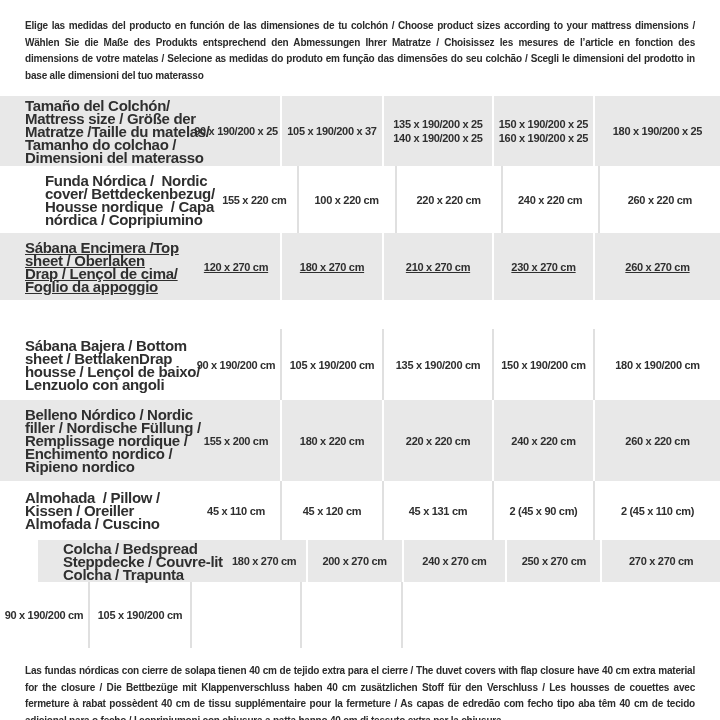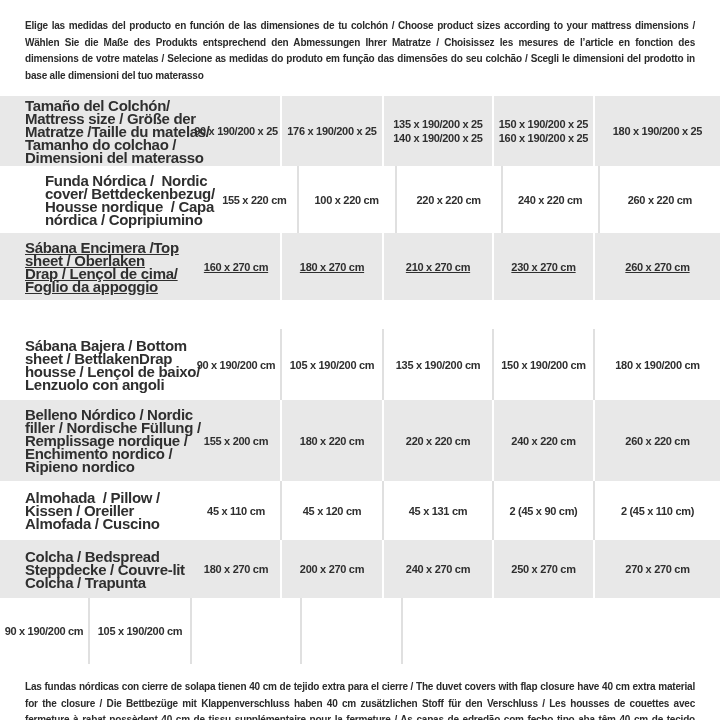--- a/index.html
+++ b/index.html
@@ -36,21 +36,21 @@
   }
   .row:nth-child(odd)  { background: #e8e8e8; --div: #ffffff; }
   .row:nth-child(even) { background: #ffffff; --div: #e0e0e0; }
 
   .row:nth-child(1) { height: 70px; }
   .row:nth-child(2) { height: 67px; padding-left: 20px; }
   .row:nth-child(3) { height: 67px; text-decoration: underline; }
   .row:nth-child(4) { height: 71px; margin-top: 29px; }
   .row:nth-child(5) { height: 81px; justify-content: flex-end; }
   .row:nth-child(6) { height: 59px; }
-  .row:nth-child(7) { height: 58px; }
+  .row:nth-child(7) { height: 42px; margin-left: 38px; }
   .row:nth-child(8) { height: 66px; }
 
   .cell {
     display: flex;
     align-items: center;
     box-sizing: border-box;
     font-weight: 700;
     white-space: pre;
     letter-spacing: -0.3px;
   }
@@ -82,21 +82,21 @@
 
 <div class="size-table">
 
   <div class="row">
     <div class="cell label">Tamaño del Colchón/
 Mattress size / Größe der
 Matratze /Taille du matelas/
 Tamanho do colchao /
 Dimensioni del materasso</div>
     <div class="cell val c1">90 x 190/200 x 25</div>
-    <div class="cell val c2">176 x 190/200 x 25</div>
+    <div class="cell val c2">105 x 190/200 x 37</div>
     <div class="cell val c3">135 x 190/200 x 25
 140 x 190/200 x 25</div>
     <div class="cell val c4">150 x 190/200 x 25
 160 x 190/200 x 25</div>
     <div class="cell val c5">180 x 190/200 x 25</div>
   </div>
 
   <div class="row">
     <div class="cell label">Funda Nórdica /  Nordic
 cover/ Bettdeckenbezug/
@@ -107,21 +107,21 @@
     <div class="cell val c3">220 x 220 cm</div>
     <div class="cell val c4">240 x 220 cm</div>
     <div class="cell val c5">260 x 220 cm</div>
   </div>
 
   <div class="row">
     <div class="cell label">Sábana Encimera /Top
 sheet / Oberlaken
 Drap / Lençol de cima/
 Foglio da appoggio</div>
-    <div class="cell val c1">160 x 270 cm</div>
+    <div class="cell val c1">120 x 270 cm</div>
     <div class="cell val c2">180 x 270 cm</div>
     <div class="cell val c3">210 x 270 cm</div>
     <div class="cell val c4">230 x 270 cm</div>
     <div class="cell val c5">260 x 270 cm</div>
   </div>
 
   <div class="row">
     <div class="cell label">Sábana Bajera / Bottom
 sheet / BettlakenDrap
 housse / Lençol de baixo/

